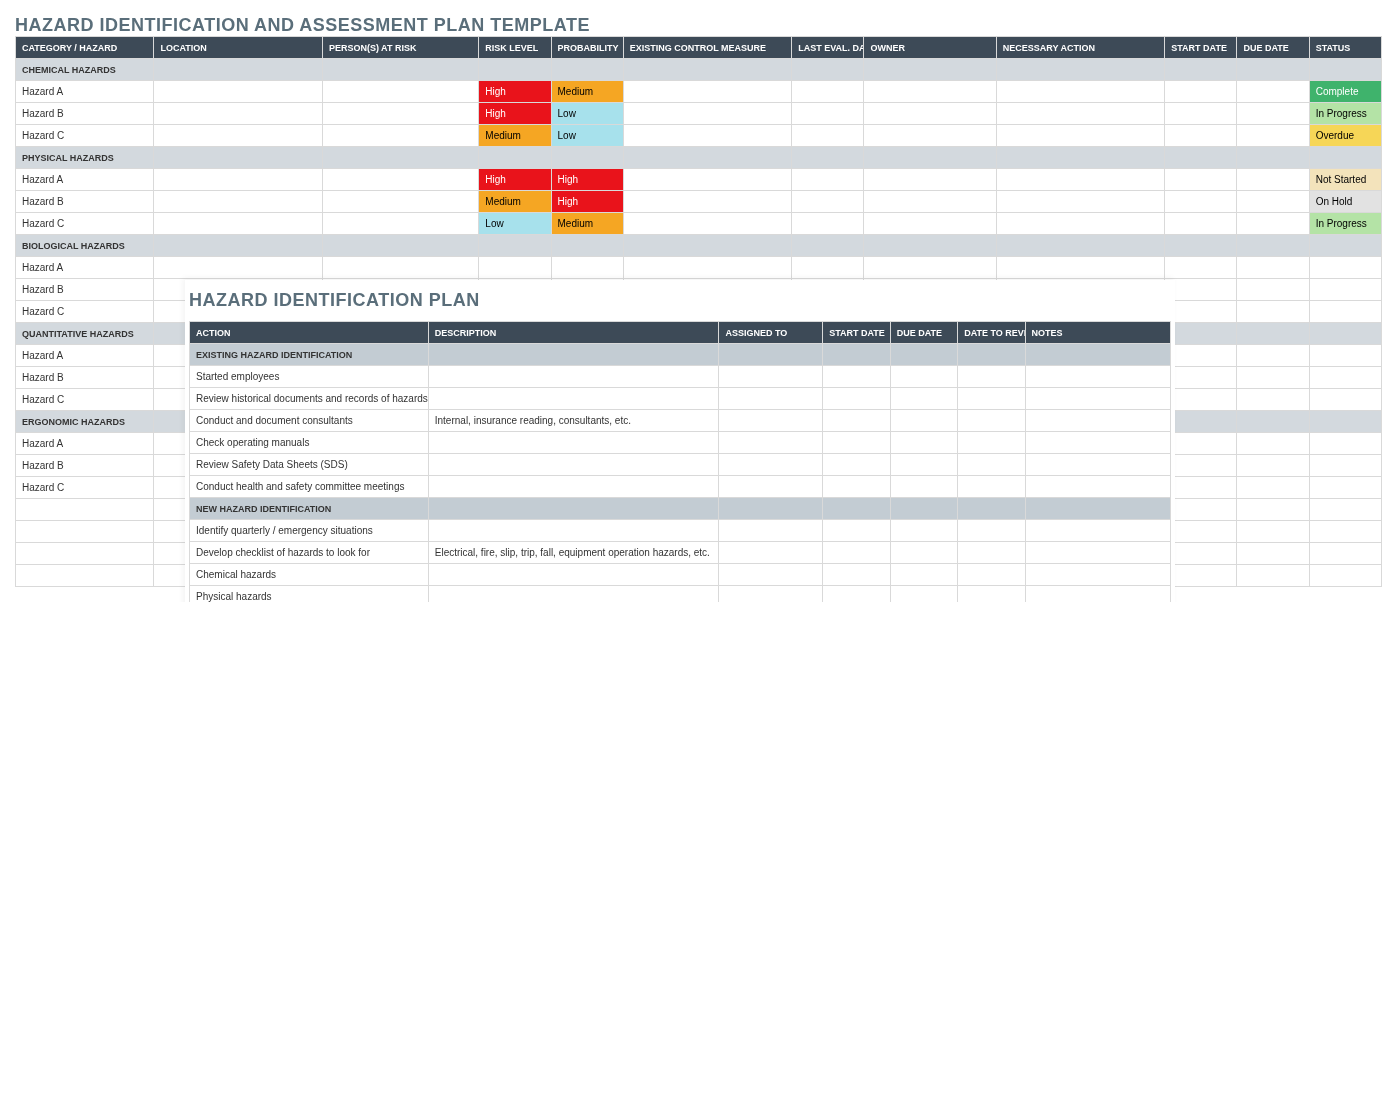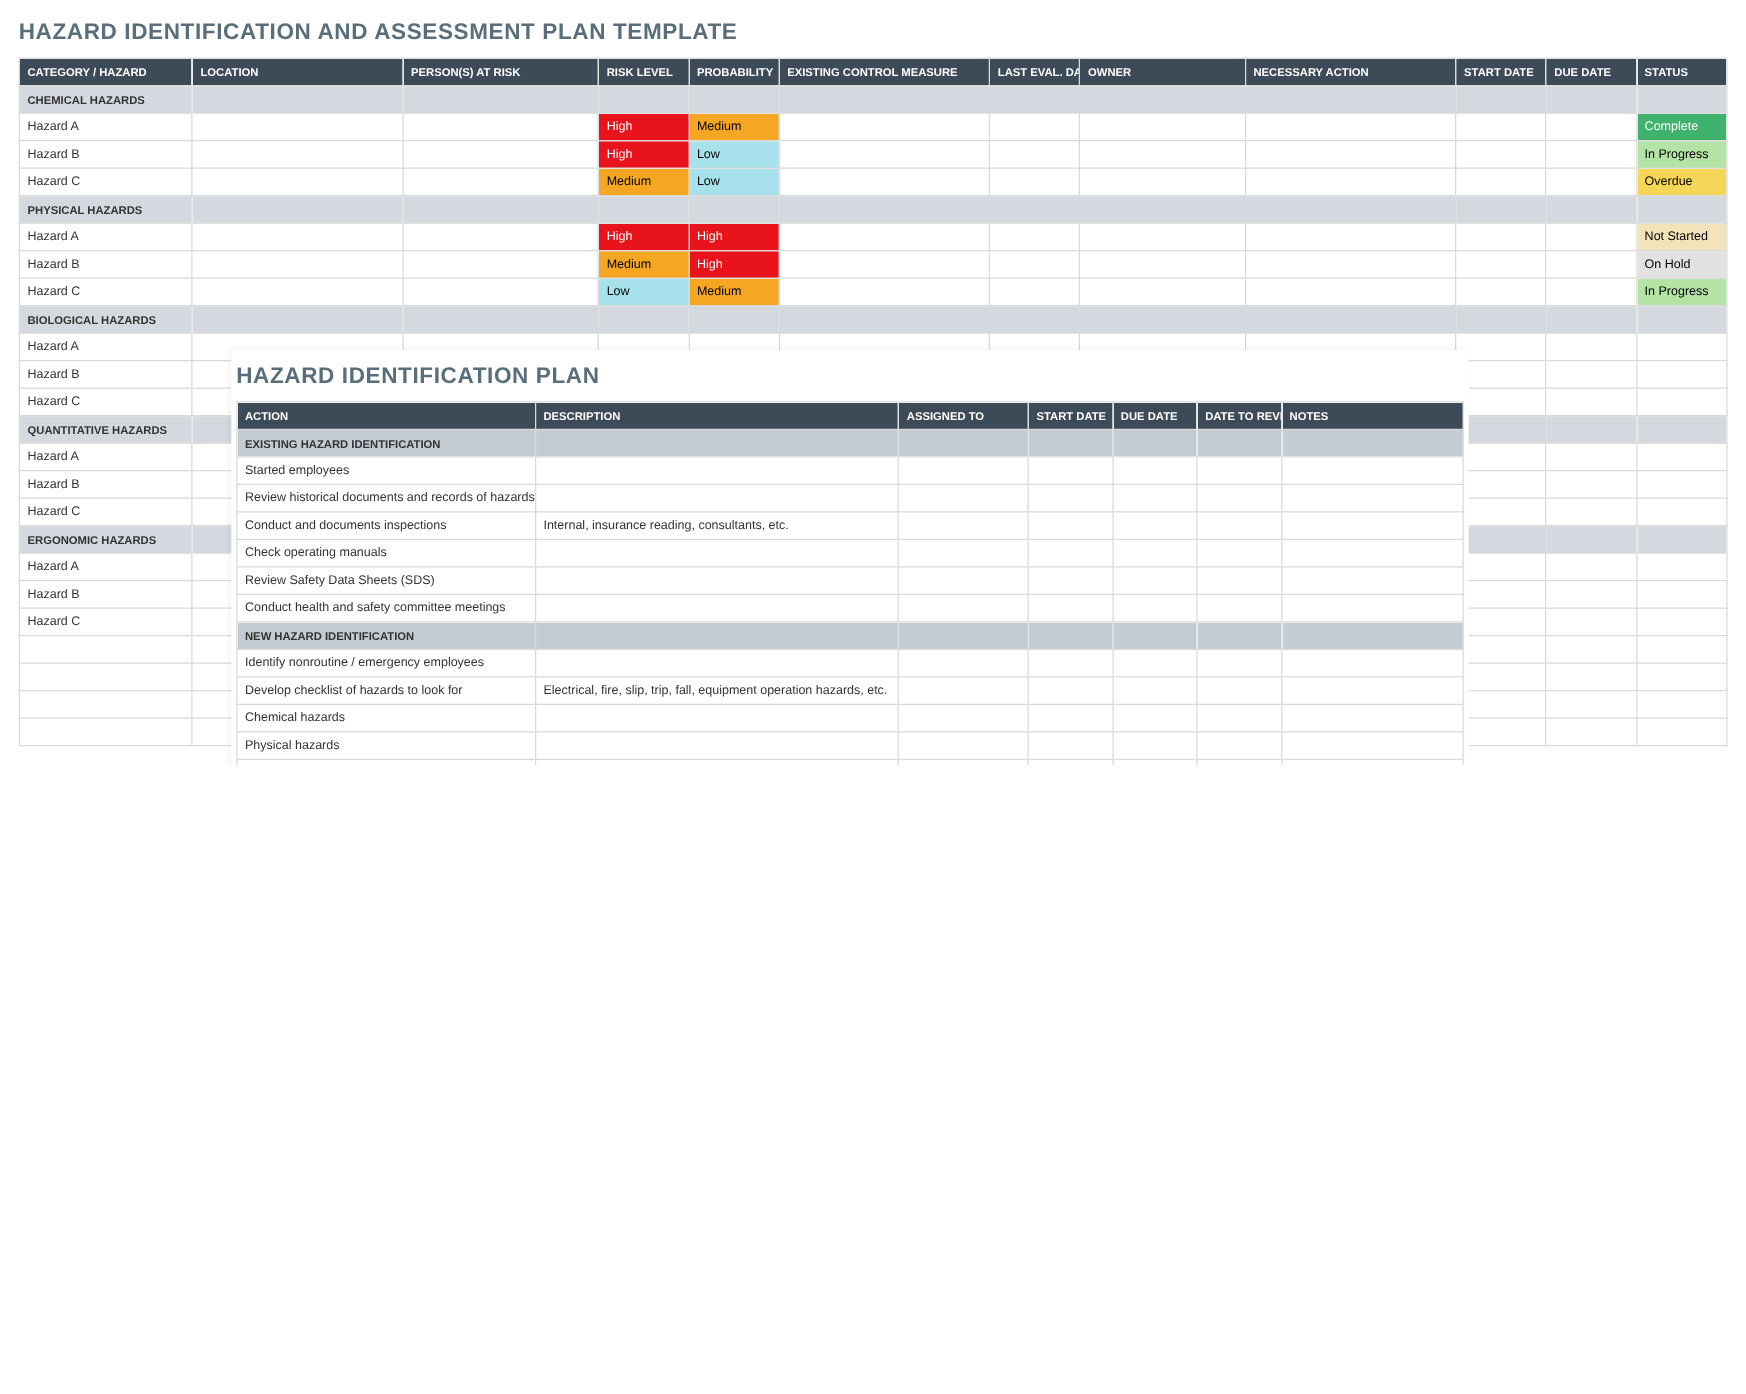--- a/index.html
+++ b/index.html
@@ -10,21 +10,20 @@
     font-size: 11px;
     padding: 15px;
     position: relative;
     width: 1397px;
   }
   h1.page-title {
     font-size: 18px;
     font-weight: 700;
     color: #5a6e7a;
     letter-spacing: 0.5px;
-    margin-bottom: 10px;
   }
   h1.overlay-title {
     font-size: 18px;
     font-weight: 700;
     color: #5a6e7a;
     letter-spacing: 0.5px;
     margin-bottom: 10px;
   }
   table {
     border-collapse: collapse;
@@ -527,21 +526,21 @@
         <tr>
           <td>Review historical documents and records of hazards</td>
           <td></td>
           <td></td>
           <td></td>
           <td></td>
           <td></td>
           <td></td>
         </tr>
         <tr>
-          <td>Conduct and documents inspections</td>
+          <td>Conduct and document consultants</td>
           <td>Internal, insurance reading, consultants, etc.</td>
           <td></td>
           <td></td>
           <td></td>
           <td></td>
           <td></td>
         </tr>
         <tr>
           <td>Check operating manuals</td>
           <td></td>
@@ -572,21 +571,21 @@
         <tr class="section-row">
           <td>NEW HAZARD IDENTIFICATION</td>
           <td style="background: rgb(195, 204, 211);"></td>
           <td style="background: rgb(195, 204, 211);"></td>
           <td style="background: rgb(195, 204, 211);"></td>
           <td style="background: rgb(195, 204, 211);"></td>
           <td style="background: rgb(195, 204, 211);"></td>
           <td style="background: rgb(195, 204, 211);"></td>
         </tr>
         <tr>
-          <td>Identify nonroutine / emergency employees</td>
+          <td>Identify quarterly / emergency situations</td>
           <td></td>
           <td></td>
           <td></td>
           <td></td>
           <td></td>
           <td></td>
         </tr>
         <tr>
           <td>Develop checklist of hazards to look for</td>
           <td>Electrical, fire, slip, trip, fall, equipment operation hazards, etc.</td>

